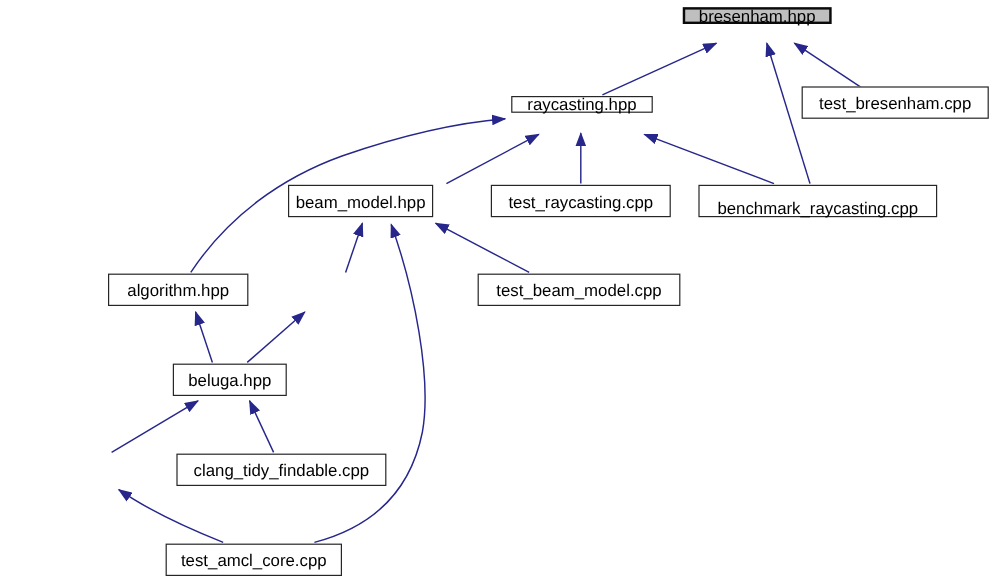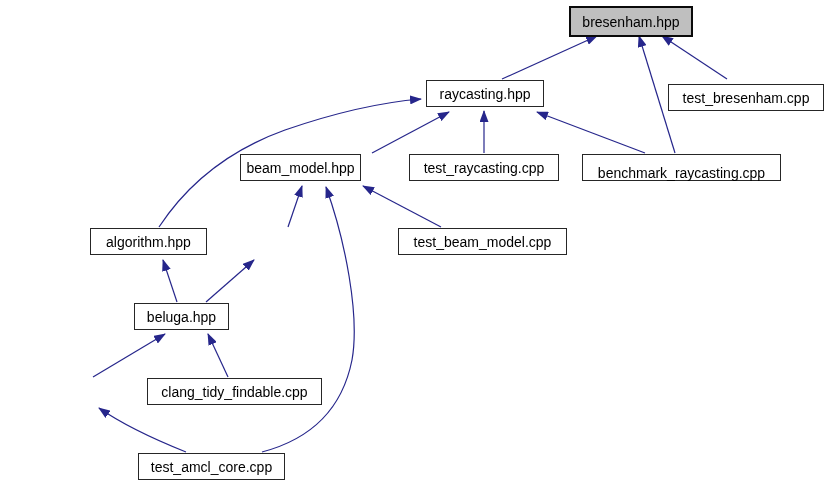--- a/index.html
+++ b/index.html
@@ -67,45 +67,45 @@
       <path d="M 288 227 L 302 186" fill="none" stroke="#26268b" stroke-width="1.2" marker-end="url(#arrow)"></path>
       <path d="M 441 227 L 363 186" fill="none" stroke="#26268b" stroke-width="1.2" marker-end="url(#arrow)"></path>
       <path d="M 262 452 C 315 438 343 405 352 360 C 360 315 345 240 326 187" fill="none" stroke="#26268b" stroke-width="1.2" marker-end="url(#arrow)"></path>
       <path d="M 177 302 L 163 260" fill="none" stroke="#26268b" stroke-width="1.2" marker-end="url(#arrow)"></path>
       <path d="M 206 302 L 254 260" fill="none" stroke="#26268b" stroke-width="1.2" marker-end="url(#arrow)"></path>
       <path d="M 93 377 L 165 334" fill="none" stroke="#26268b" stroke-width="1.2" marker-end="url(#arrow)"></path>
       <path d="M 228 377 L 208 334" fill="none" stroke="#26268b" stroke-width="1.2" marker-end="url(#arrow)"></path>
       <path d="M 186 452 C 156 440 122 424 99 408" fill="none" stroke="#26268b" stroke-width="1.2" marker-end="url(#arrow)"></path>
     </svg>
   <div id="node-layer">
-      <div class="node highlighted" style="left: 569px; top: 6px; width: 124px; height: 31px;">
+      <div class="node highlighted" style="left: 569px; top: 6px; width: 124px; height: 14px;">
         <span>bresenham.hpp</span>
       </div>
-      <div class="node" style="left: 426px; top: 80px; width: 118px; height: 27px;">
+      <div class="node" style="left: 426px; top: 80px; width: 118px; height: 14px;">
         <span>raycasting.hpp</span>
       </div>
-      <div class="node" style="left: 668px; top: 84px; width: 156px; height: 27px;">
+      <div class="node" style="left: 668px; top: 72px; width: 156px; height: 27px;">
         <span>test_bresenham.cpp</span>
       </div>
       <div class="node" style="left: 240px; top: 154px; width: 121px; height: 27px;">
         <span>beam_model.hpp</span>
       </div>
       <div class="node" style="left: 409px; top: 154px; width: 150px; height: 27px;">
         <span>test_raycasting.cpp</span>
       </div>
       <div class="node" style="left: 582px; top: 154px; width: 199px; height: 27px; align-items: flex-end;">
         <span>benchmark_raycasting.cpp</span>
       </div>
       <div class="node" style="left: 90px; top: 228px; width: 117px; height: 27px;">
         <span>algorithm.hpp</span>
       </div>
       <div class="node" style="left: 398px; top: 228px; width: 169px; height: 27px; justify-content: center;">
         <span>test_beam_model.cpp</span>
       </div>
-      <div class="node" style="left: 134px; top: 303px; width: 95px; height: 27px;">
+      <div class="node" style="left: 144px; top: 303px; width: 95px; height: 27px;">
         <span>beluga.hpp</span>
       </div>
       <div class="node" style="left: 147px; top: 378px; width: 175px; height: 27px;">
         <span>clang_tidy_findable.cpp</span>
       </div>
       <div class="node" style="left: 138px; top: 453px; width: 147px; height: 27px;">
         <span>test_amcl_core.cpp</span>
       </div>
     </div>
 </div>

